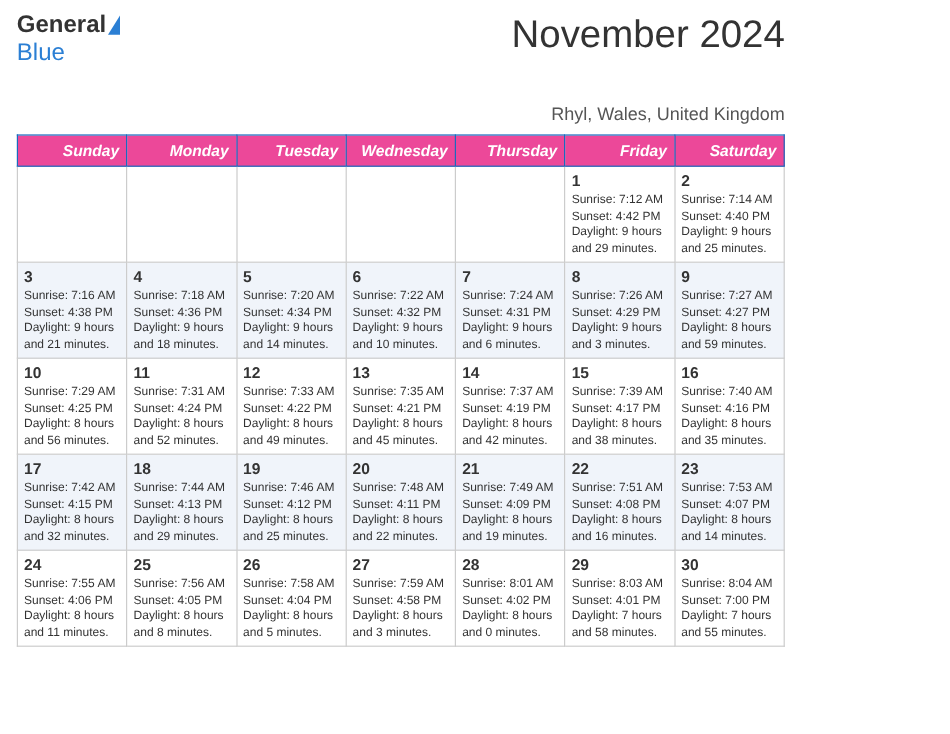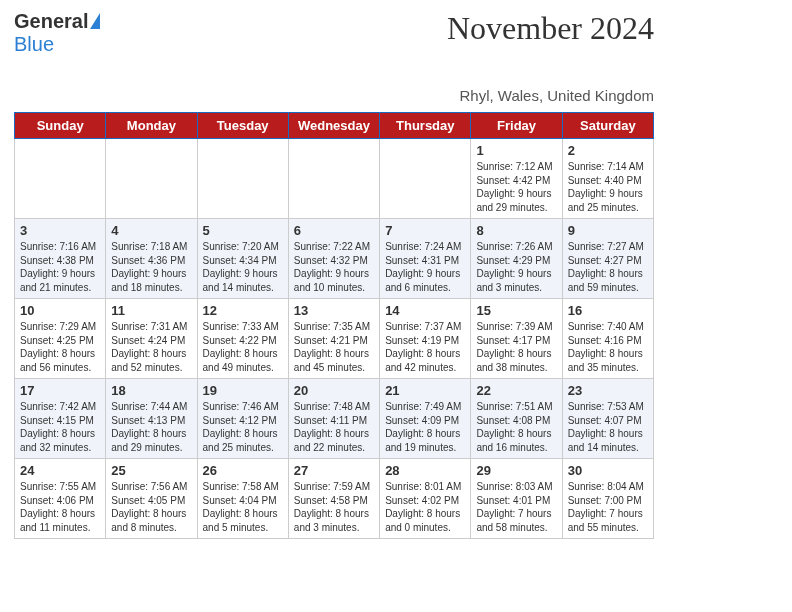--- a/index.html
+++ b/index.html
@@ -47,39 +47,39 @@
       margin-left: 2px;
       margin-top: -2px;
     }
     .title-section {
       text-align: right;
     }
     .month-title {
       font-size: 32px;
       color: #333;
       font-weight: normal;
-      font-family: Liberation Serif, serif;
     }
     .location {
       font-size: 15px;
       color: #555;
       margin-top: 40px;
     }
     .calendar {
       width: 100%;
       border-collapse: collapse;
     }
     .calendar th {
-      background: #b91c1c;
+      background: #ec4899;
       color: #fff;
-      text-align: center;
+      text-align: right;
       padding: 5px 6px;
       font-size: 13px;
       font-weight: bold;
       border: 1px solid #1a6abf;
+      font-style: italic;
     }
     .calendar td {
       vertical-align: top;
       border: 1px solid #ccc;
       padding: 4px 5px;
       width: calc(100% / 7);
       height: 80px;
       font-size: 10.5px;
       color: #333;
       background: #fff;

